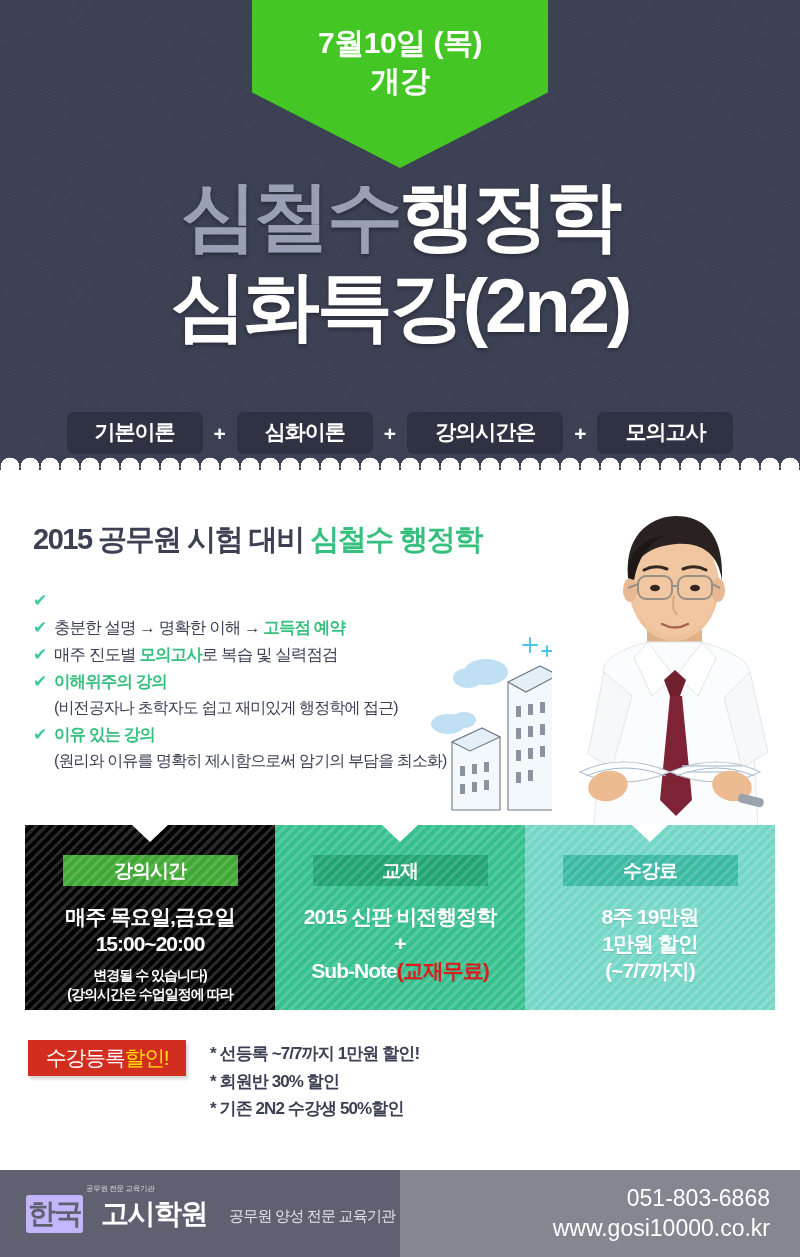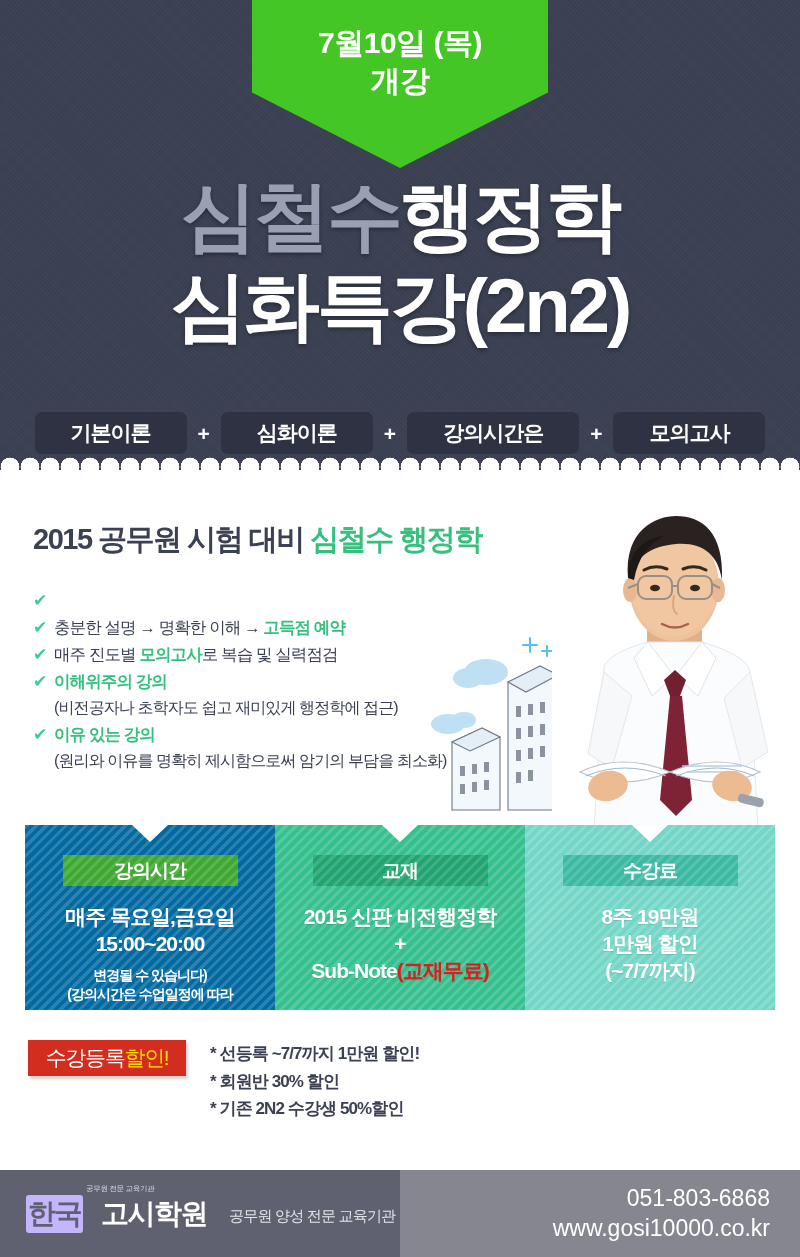--- a/index.html
+++ b/index.html
@@ -78,23 +78,24 @@
   
   .tags {
     position: absolute; left: 0; top: 412px; width: 800px;
     display: flex; justify-content: center; align-items: center;
     gap: 0;
   }
   .tag {
     background: #2e3242;
     color: #ffffff;
     font-size: 21px; font-weight: 700; letter-spacing: -1px;
-    padding: 10px 36px 11px;
+    padding: 10px 28px 11px;
     border-radius: 7px;
     line-height: 1;
+    font-family: Liberation Serif, serif;
   }
   .plus {
     color: #ffffff; font-size: 21px; font-weight: 700;
     padding: 0 11px;
     line-height: 1;
   }
 
   
   .body-sec {
     position: absolute; left: 0; top: 470px;
@@ -150,21 +151,21 @@
     position: relative;
     flex: 1 1 0;
     overflow: hidden;
     text-align: center;
   }
   .panel .stripes {
     position: absolute; inset: 0;
     background-image: repeating-linear-gradient(135deg, rgba(255,255,255,.16) 0 3px, rgba(255,255,255,0) 3px 7px);
     pointer-events: none;
   }
-  .panel.p1 { background: #0369a1; }
+  .panel.p1 { background: #000000; }
   .panel.p2 { background: #35c08e; }
   .panel.p3 { background: #73d6c6; }
   .notch {
     position: absolute; left: 50%; top: 0;
     transform: translateX(-50%);
     width: 0; height: 0;
     border-left: 18px solid transparent;
     border-right: 18px solid transparent;
     border-top: 17px solid #ffffff;
     z-index: 3;

